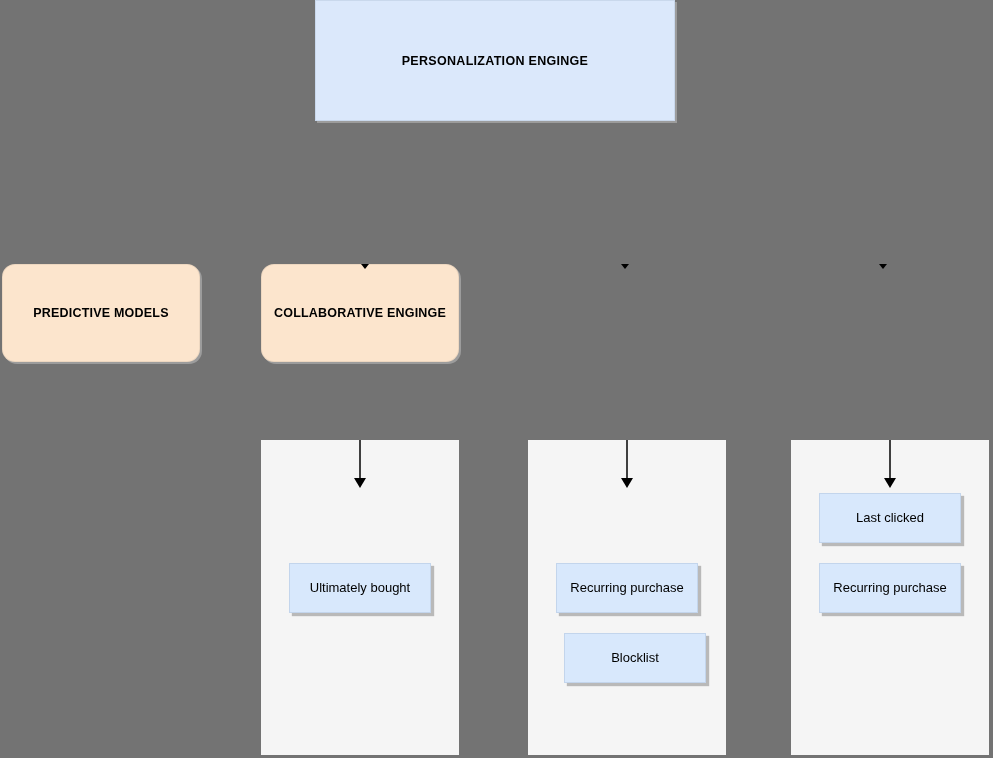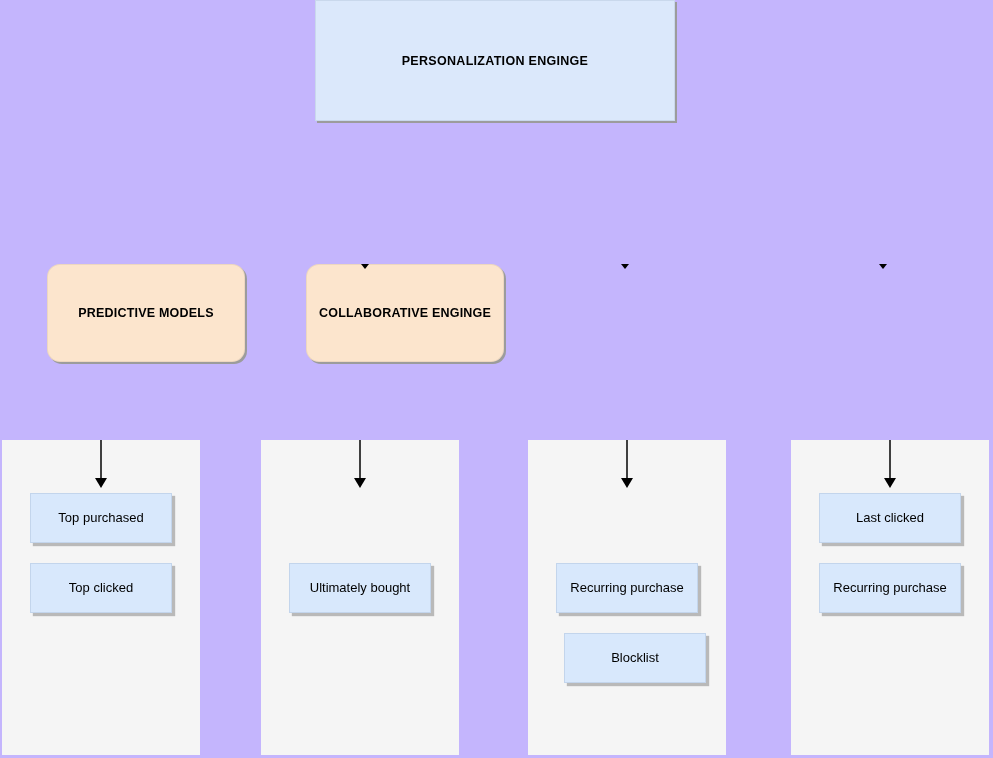--- a/index.html
+++ b/index.html
@@ -1,32 +1,32 @@
 <!DOCTYPE html>
 <html><head>
 <meta charset="utf-8">
 <style>
   html,body { margin:0; padding:0; background:#000; }
   .canvas {
-    position:relative; width:993px; height:758px; background:#c4b5fd;
+    position:relative; width:993px; height:758px; background:#737373;
     font-family:"Liberation Sans", sans-serif; color:#000; overflow:hidden;
   }
   .root-box {
     position:absolute; left:315px; top:0; width:360px; height:121px;
     background:#dbe8fb; border:1px solid #c9d8ec; box-sizing:border-box;
     box-shadow:2px 2px 0 #9c9c9c;
     display:flex; align-items:center; justify-content:center;
     font-weight:bold; font-size:12.5px; letter-spacing:.3px; text-align:center;
   }
   .cat-box {
     position:absolute; top:264px; width:198px; height:98px;
     background:#fce5cd; border:1px solid rgba(0,0,0,0.06); border-radius:13px;
     box-sizing:border-box; box-shadow:2px 2px 0 #9c9c9c;
     display:flex; align-items:center; justify-content:center;
-    font-weight:bold; font-size:12.5px; letter-spacing:.2px; text-align:center;margin-left:45px;
+    font-weight:bold; font-size:12.5px; letter-spacing:.2px; text-align:center;
   }
   .panel {
     position:absolute; top:440px; width:198px; height:315px;
     background:#f5f5f5;
   }
   .arrow { position:absolute; top:0; left:50%; transform:translateX(-50%);
            display:flex; flex-direction:column; align-items:center; }
   .arrow-line { width:2px; height:38px; background:#3f3f3f; }
   .arrow-head { width:0; height:0; border-left:6px solid transparent;
                 border-right:6px solid transparent; border-top:10px solid #000; }
@@ -50,32 +50,20 @@
   <div class="root-box">
     <span>PERSONALIZATION ENGINGE</span>
   </div>
 
   <div class="notch" style="left:361px"></div>
   <div class="notch" style="left:621px"></div>
   <div class="notch" style="left:879px"></div>
 
   <div class="cat-box" style="left:2px">
     <span>PREDICTIVE MODELS</span>
-  </div>
-  <div class="panel" style="left:2px">
-    <div class="arrow">
-      <div class="arrow-line"></div>
-      <div class="arrow-head"></div>
-    </div>
-    <div class="item r0">
-      <span>Top purchased</span>
-    </div>
-    <div class="item r1">
-      <span>Top clicked</span>
-    </div>
   </div>
 
   <div class="cat-box" style="left:261px">
     <span>COLLABORATIVE ENGINGE</span>
   </div>
   <div class="panel" style="left:261px">
     <div class="arrow">
       <div class="arrow-line"></div>
       <div class="arrow-head"></div>
     </div>

